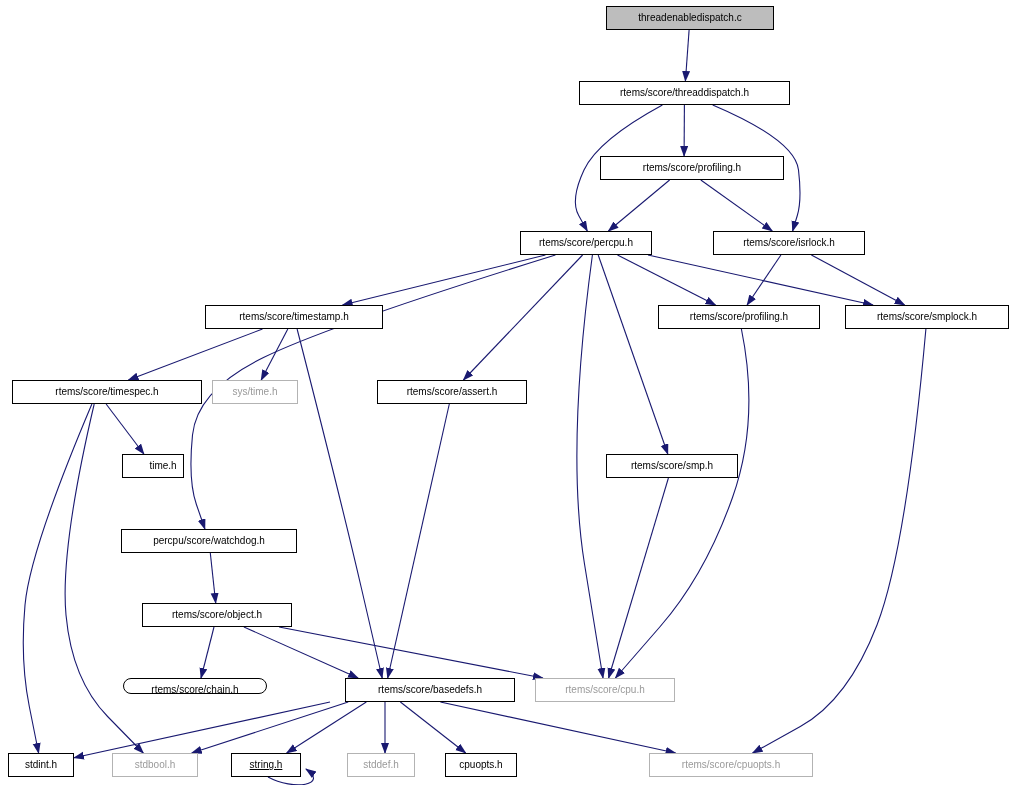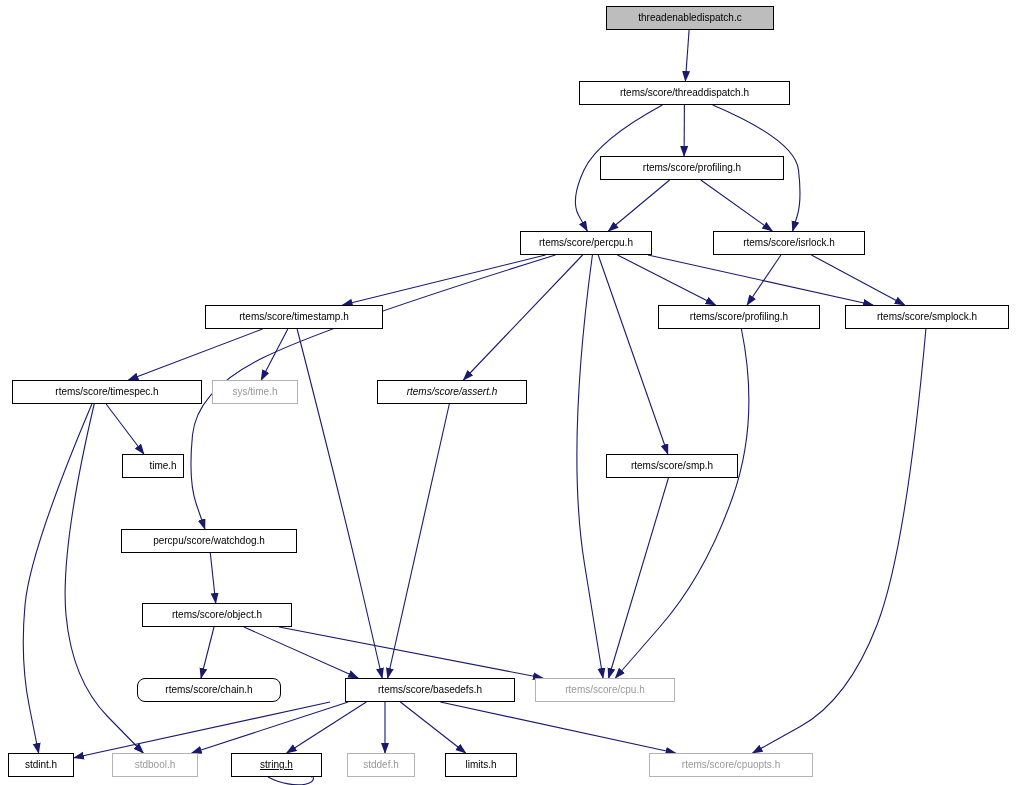--- a/index.html
+++ b/index.html
@@ -74,28 +74,28 @@
       <div class="node root" style="left: 606px; top: 6px; width: 168px; height: 24px;">threadenabledispatch.c</div>
       <div class="node normal" style="left: 579px; top: 81px; width: 211px; height: 24px;">rtems/score/threaddispatch.h</div>
       <div class="node normal" style="left: 600px; top: 156px; width: 184px; height: 24px;">rtems/score/profiling.h</div>
       <div class="node normal" style="left: 520px; top: 231px; width: 132px; height: 24px;">rtems/score/percpu.h</div>
       <div class="node normal" style="left: 713px; top: 231px; width: 152px; height: 24px;">rtems/score/isrlock.h</div>
       <div class="node normal" style="left: 205px; top: 305px; width: 178px; height: 24px;">rtems/score/timestamp.h</div>
       <div class="node normal" style="left: 658px; top: 305px; width: 162px; height: 24px;">rtems/score/profiling.h</div>
       <div class="node normal" style="left: 845px; top: 305px; width: 164px; height: 24px;">rtems/score/smplock.h</div>
       <div class="node normal" style="left: 12px; top: 380px; width: 190px; height: 24px;">rtems/score/timespec.h</div>
       <div class="node ext" style="left: 212px; top: 380px; width: 86px; height: 24px;">sys/time.h</div>
-      <div class="node normal" style="left: 377px; top: 380px; width: 150px; height: 24px; font-style: italic;">rtems/score/assert.h</div>
+      <div class="node normal" style="left: 377px; top: 380px; width: 150px; height: 24px;">rtems/score/assert.h</div>
       <div class="node normal" style="left: 122px; top: 454px; width: 62px; height: 24px; padding-left: 20px;">time.h</div>
       <div class="node normal" style="left: 606px; top: 454px; width: 132px; height: 24px;">rtems/score/smp.h</div>
       <div class="node normal" style="left: 121px; top: 529px; width: 176px; height: 24px;">percpu/score/watchdog.h</div>
       <div class="node normal" style="left: 142px; top: 603px; width: 150px; height: 24px;">rtems/score/object.h</div>
-      <div class="node normal" style="left: 137px; top: 678px; width: 144px; height: 24px; border-radius: 8px;">rtems/score/chain.h</div>
+      <div class="node normal" style="left: 123px; top: 678px; width: 144px; height: 16px; border-radius: 8px;">rtems/score/chain.h</div>
       <div class="node normal" style="left: 300px; top: 678px; width: 170px; height: 24px; margin-left: 45px;">rtems/score/basedefs.h</div>
       <div class="node ext" style="left: 535px; top: 678px; width: 140px; height: 24px;">rtems/score/cpu.h</div>
       <div class="node normal" style="left: 8px; top: 753px; width: 66px; height: 24px;">stdint.h</div>
       <div class="node ext" style="left: 112px; top: 753px; width: 86px; height: 24px;">stdbool.h</div>
-      <div class="node normal" style="left: 231px; top: 753px; width: 91px; height: 24px; text-decoration: underline;">string.h</div>
+      <div class="node normal" style="left: 231px; top: 753px; width: 70px; height: 24px; text-decoration: underline;">string.h</div>
       <div class="node ext" style="left: 347px; top: 753px; width: 68px; height: 24px;">stddef.h</div>
-      <div class="node normal" style="left: 445px; top: 753px; width: 72px; height: 24px;">limits.h</div>
+      <div class="node normal" style="left: 445px; top: 753px; width: 72px; height: 24px;">cpuopts.h</div>
       <div class="node ext" style="left: 649px; top: 753px; width: 164px; height: 24px;">rtems/score/cpuopts.h</div>
     </div>
 </div>
 
 </body></html>

